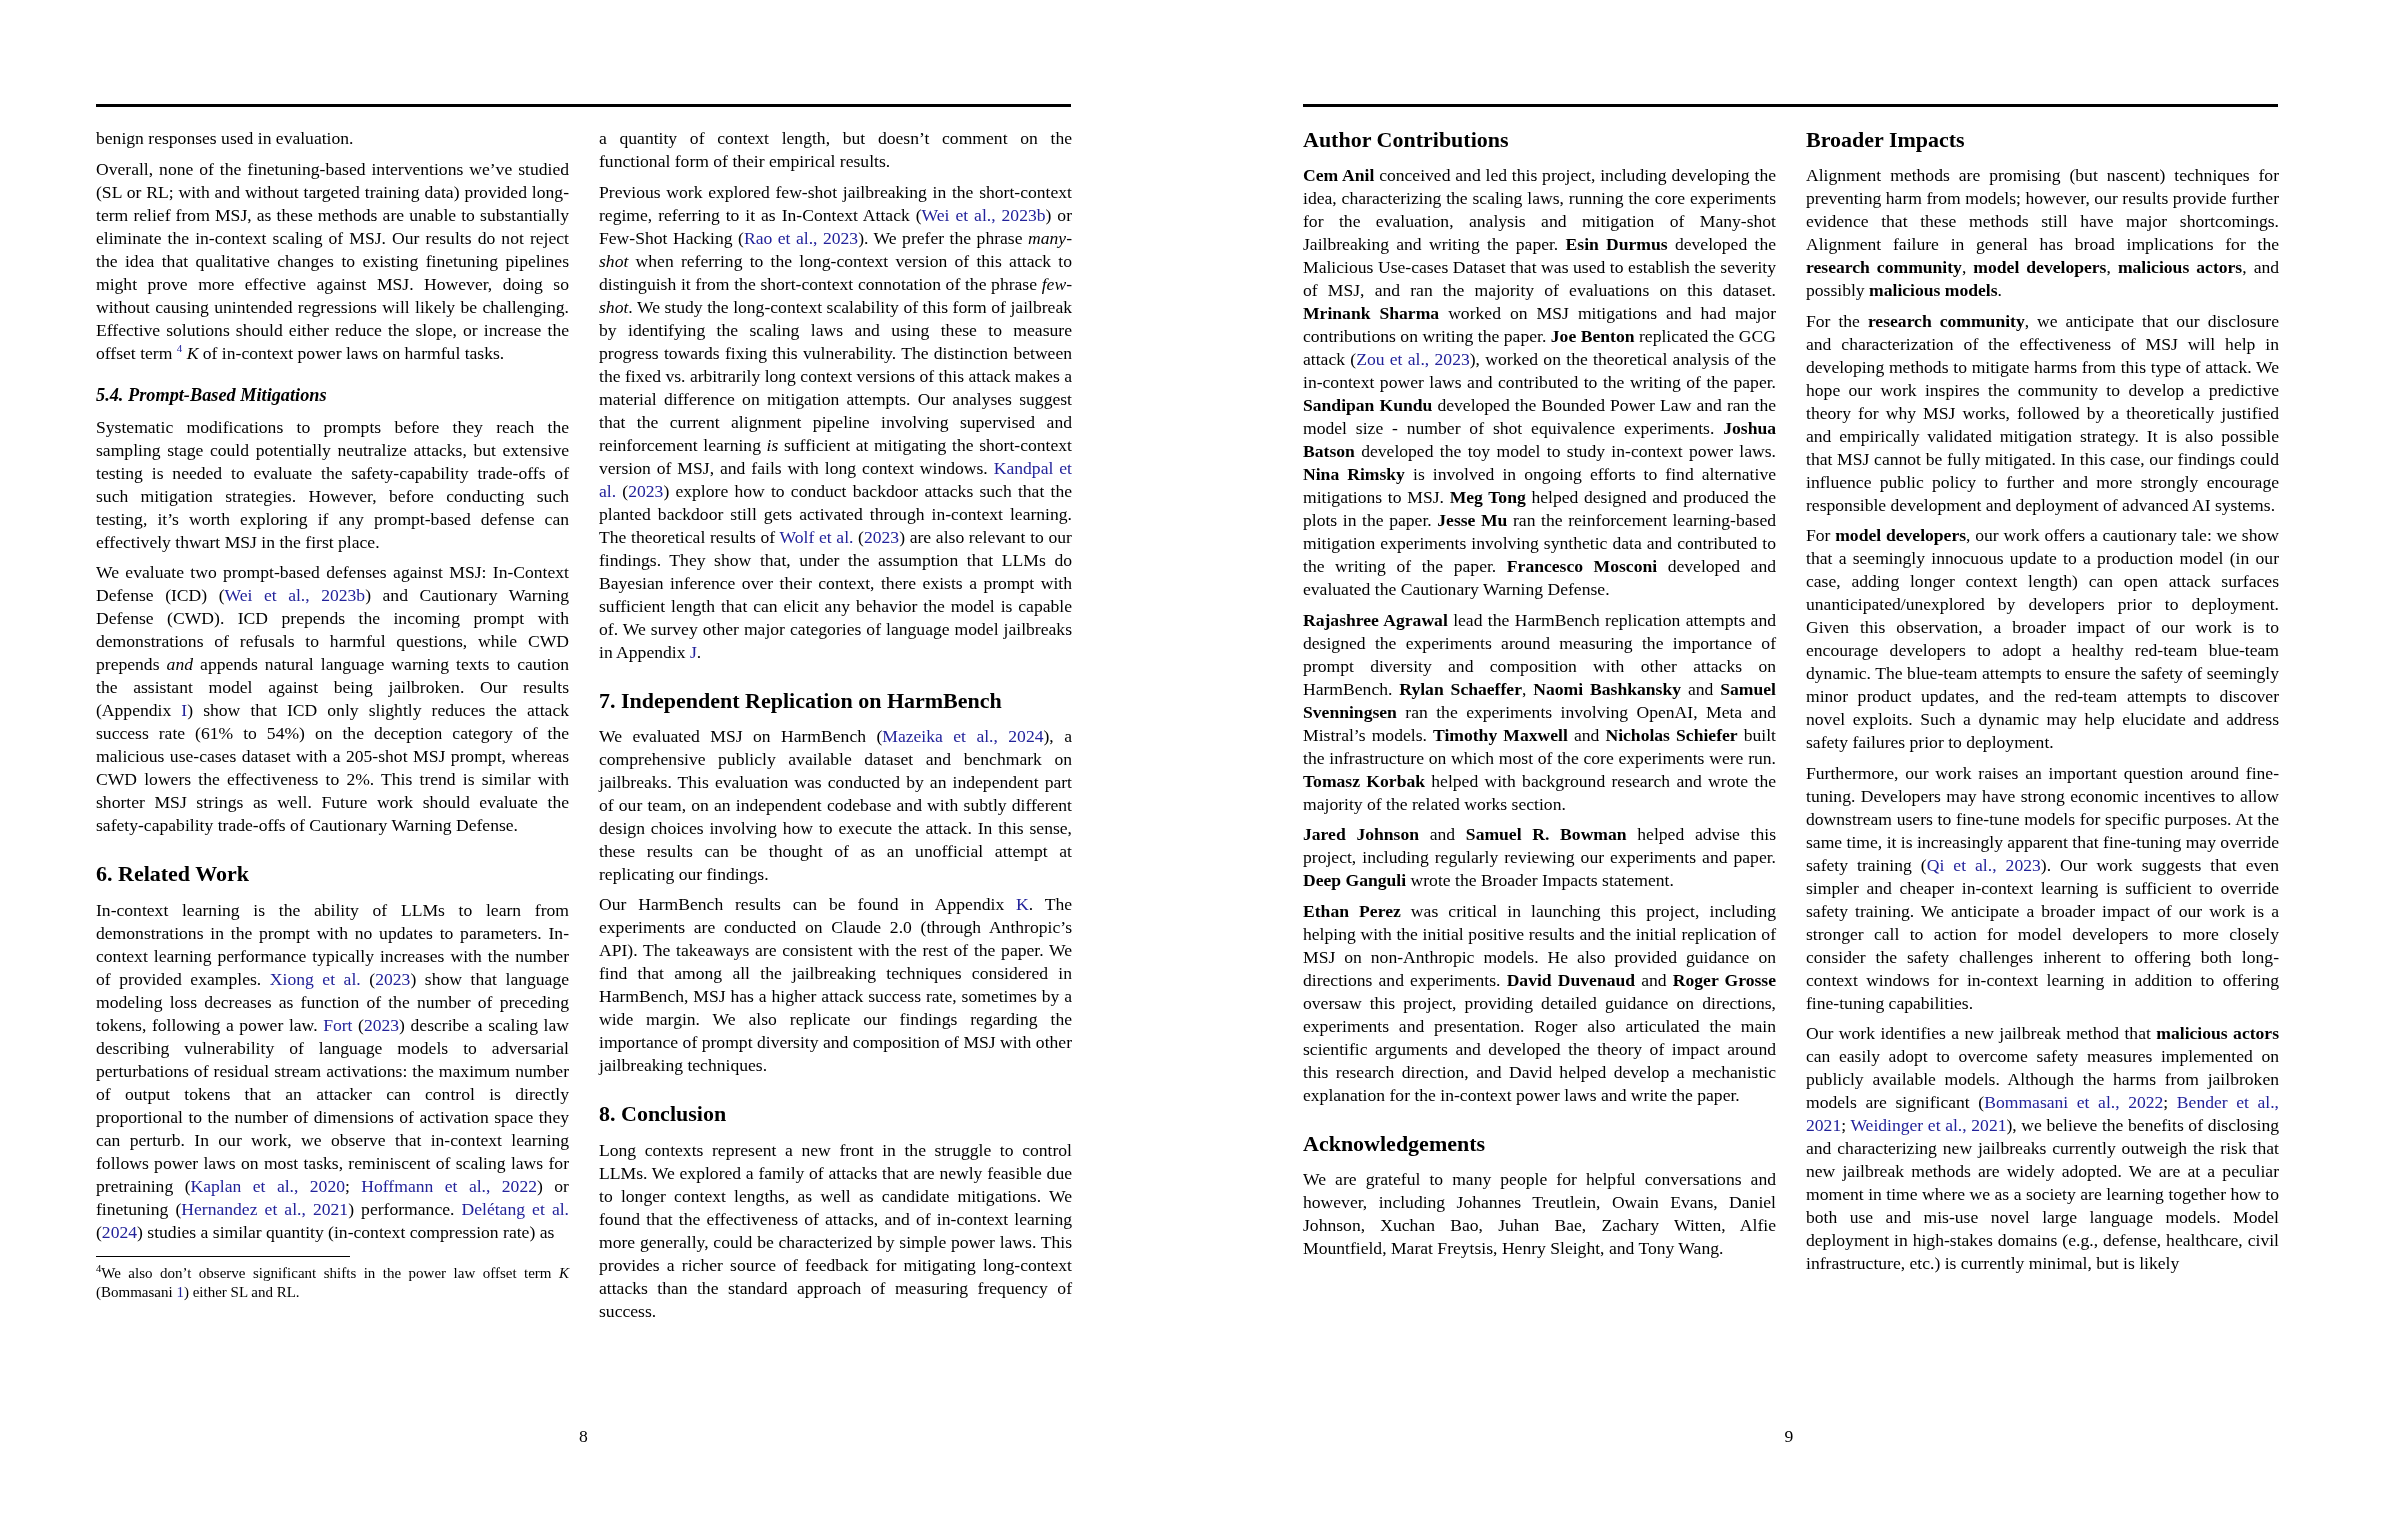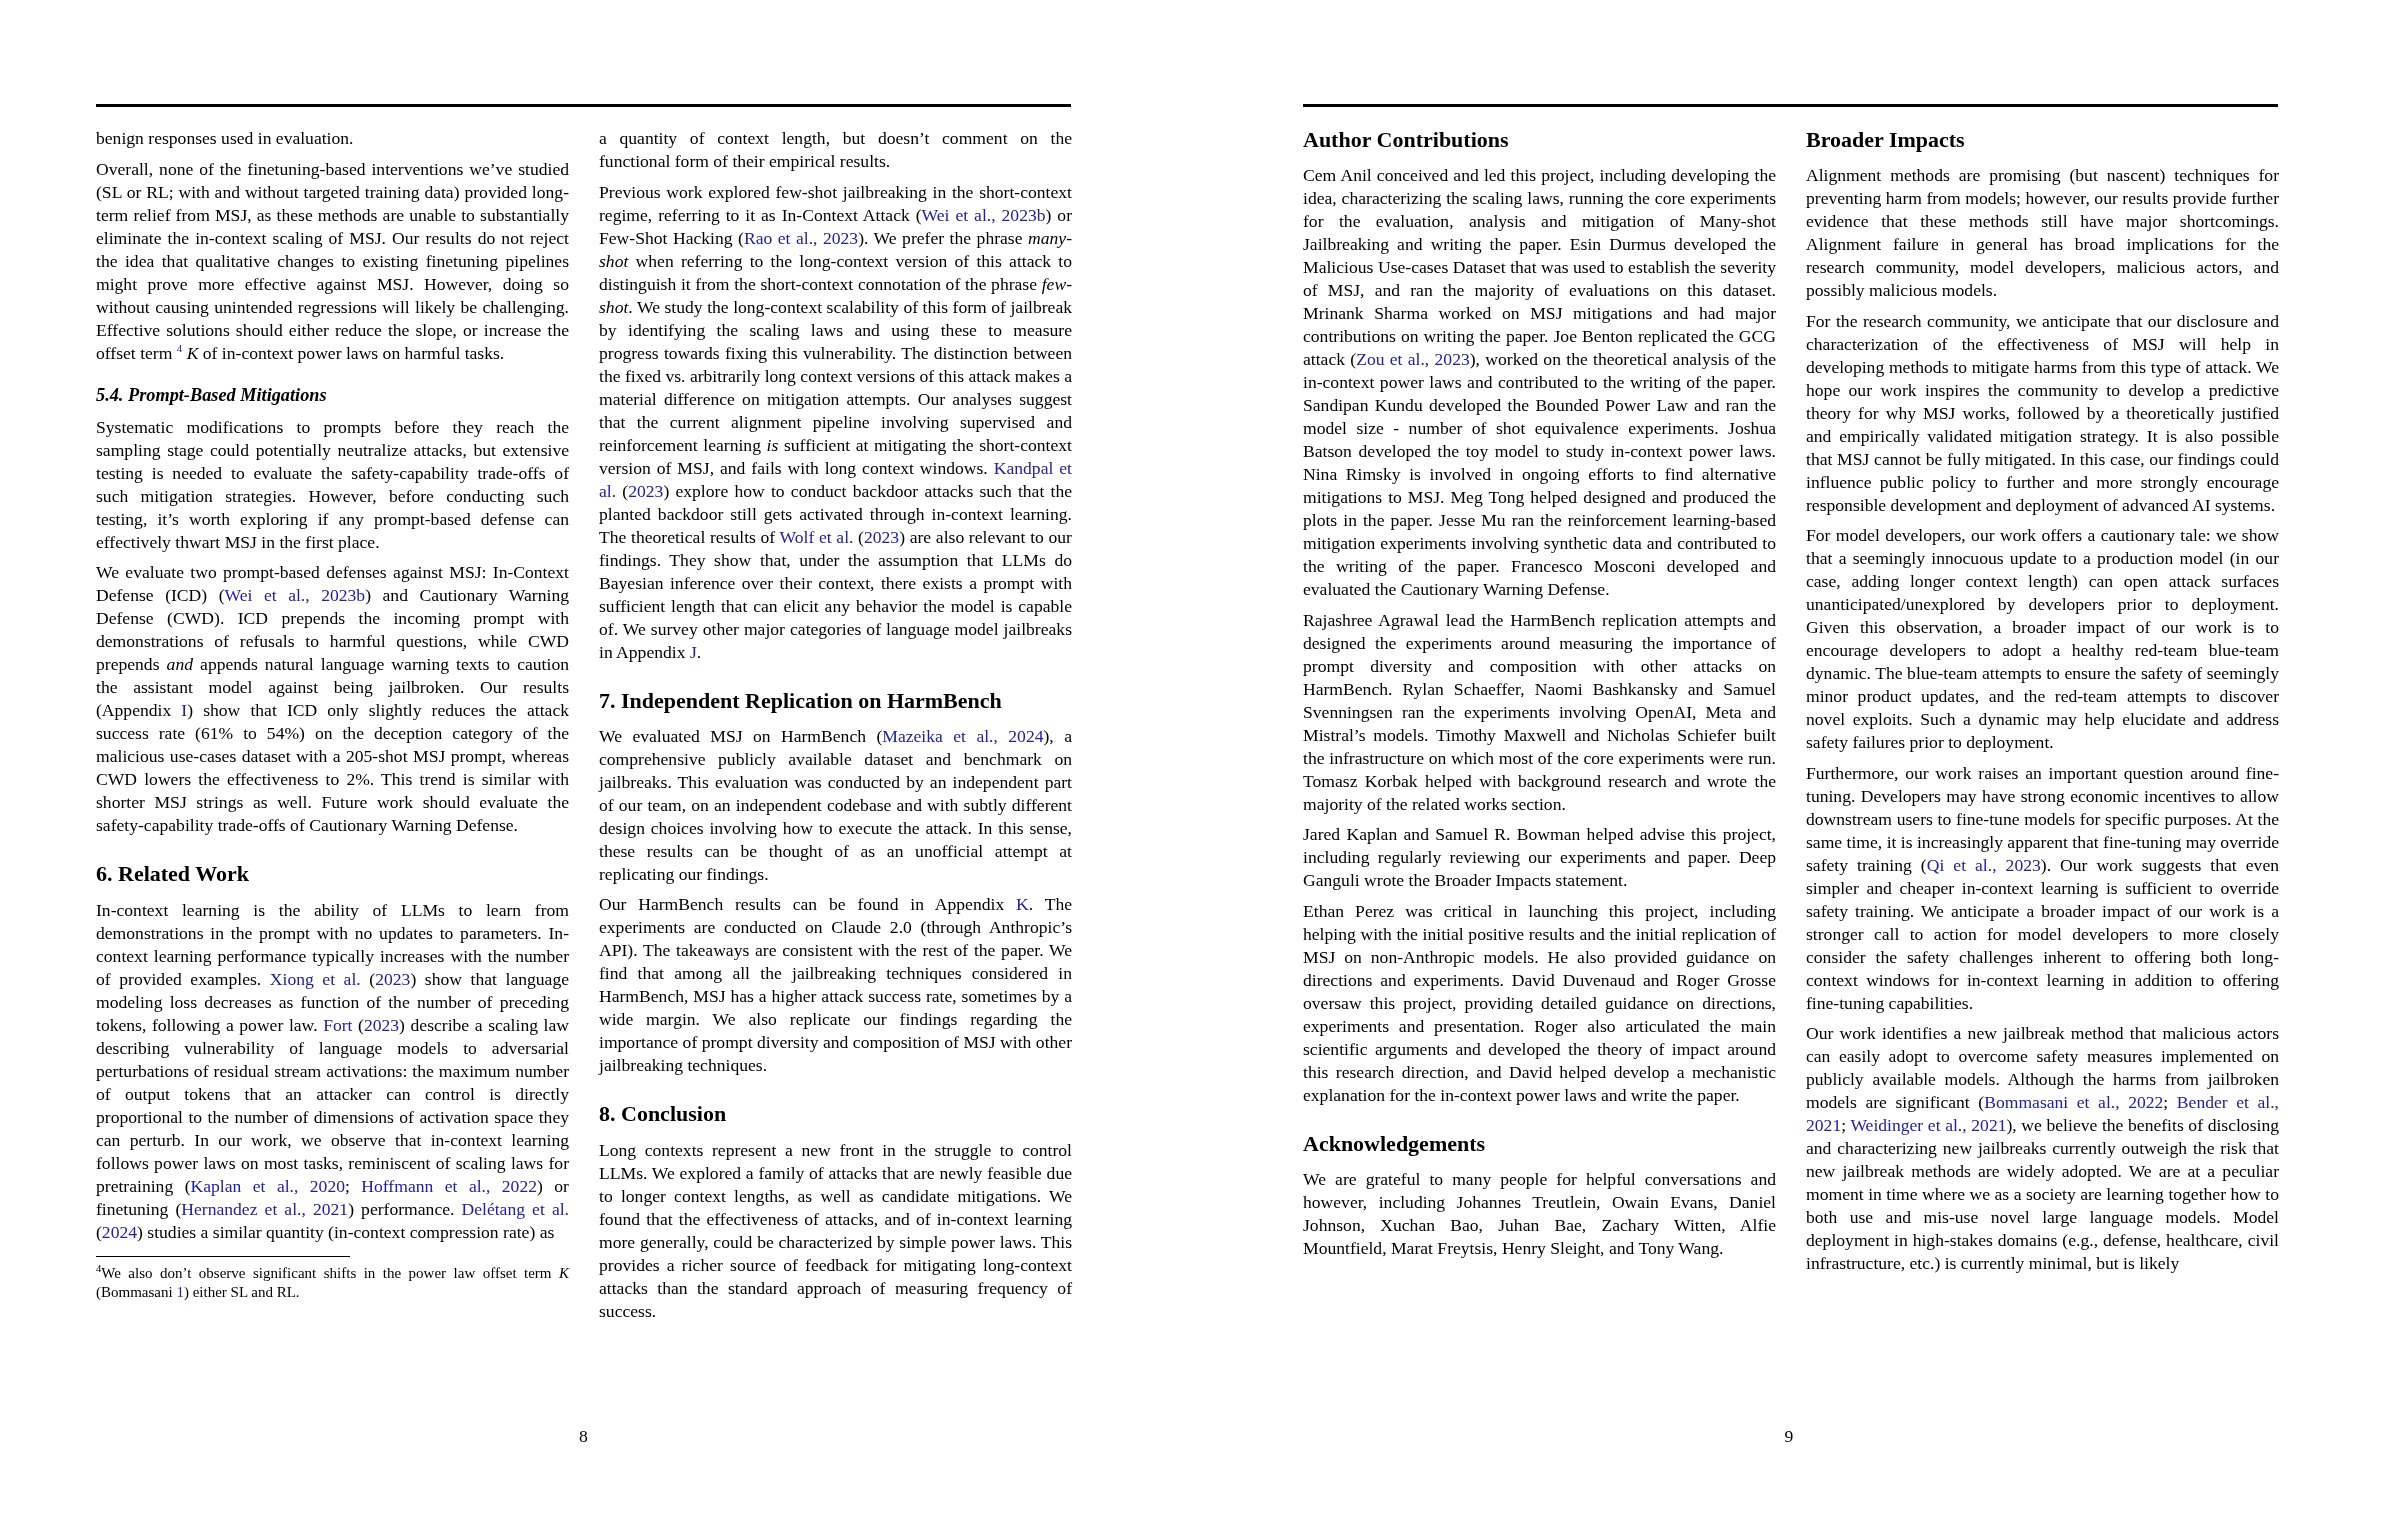--- a/index.html
+++ b/index.html
@@ -84,21 +84,21 @@
     border-top: 1.5px solid var(--rule, #000);
     margin-top: 12px;
     margin-bottom: 6.7px;
   }
   .footnote {
     font-size: 15px;
     line-height: 19px;
     text-align: justify;
   }
   .r-l { color: var(--link, #22229a); }
-  .r-b { font-weight: normal; }
+  .r-b { font-weight: bold; }
   .r-i { font-style: italic; }
   .r-m { font-style: italic; }
   .r-sl {
     color: var(--link, #22229a);
     font-size: 62%;
     vertical-align: super;
     line-height: 0;
   }
   .r-sup {
     font-size: 70%;
@@ -149,21 +149,21 @@
     </div>
   </div>
   <div class="page" id="page-9">
     <div class="content">
       <div class="top-rule"></div>
       <div class="columns">
           <div class="col">
             <div class="h1"><span>Author Contributions</span></div>
             <div class="para"><span class="r-b">Cem Anil</span><span> conceived and led this project, including developing the idea, characterizing the scaling laws, running the core experiments for the evaluation, analysis and mitigation of Many-shot Jailbreaking and writing the paper. </span><span class="r-b">Esin Durmus</span><span> developed the Malicious Use-cases Dataset that was used to establish the severity of MSJ, and ran the majority of evaluations on this dataset. </span><span class="r-b">Mrinank Sharma</span><span> worked on MSJ mitigations and had major contributions on writing the paper. </span><span class="r-b">Joe Benton</span><span> replicated the GCG attack (</span><span class="r-l">Zou et al., 2023</span><span>), worked on the theoretical analysis of the in-context power laws and contributed to the writing of the paper. </span><span class="r-b">Sandipan Kundu</span><span> developed the Bounded Power Law and ran the model size - number of shot equivalence experiments. </span><span class="r-b">Joshua Batson</span><span> developed the toy model to study in-context power laws. </span><span class="r-b">Nina Rimsky</span><span> is involved in ongoing efforts to find alternative mitigations to MSJ. </span><span class="r-b">Meg Tong</span><span> helped designed and produced the plots in the paper. </span><span class="r-b">Jesse Mu</span><span> ran the reinforcement learning-based mitigation experiments involving synthetic data and contributed to the writing of the paper. </span><span class="r-b">Francesco Mosconi</span><span> developed and evaluated the Cautionary Warning Defense.</span></div>
             <div class="para"><span class="r-b">Rajashree Agrawal</span><span> lead the HarmBench replication attempts and designed the experiments around measuring the importance of prompt diversity and composition with other attacks on HarmBench. </span><span class="r-b">Rylan Schaeffer</span><span>, </span><span class="r-b">Naomi Bashkansky</span><span> and </span><span class="r-b">Samuel Svenningsen</span><span> ran the experiments involving OpenAI, Meta and Mistral’s models. </span><span class="r-b">Timothy Maxwell</span><span> and </span><span class="r-b">Nicholas Schiefer</span><span> built the infrastructure on which most of the core experiments were run. </span><span class="r-b">Tomasz Korbak</span><span> helped with background research and wrote the majority of the related works section.</span></div>
-            <div class="para"><span class="r-b">Jared Kaplan</span><span> and </span><span class="r-b">Samuel R. Bowman</span><span> helped advise this project, including regularly reviewing our experiments and paper. </span><span class="r-b">Deep Ganguli</span><span> wrote the Broader Impacts statement.</span></div>
+            <div class="para"><span class="r-b">Jared Johnson</span><span> and </span><span class="r-b">Samuel R. Bowman</span><span> helped advise this project, including regularly reviewing our experiments and paper. </span><span class="r-b">Deep Ganguli</span><span> wrote the Broader Impacts statement.</span></div>
             <div class="para"><span class="r-b">Ethan Perez</span><span> was critical in launching this project, including helping with the initial positive results and the initial replication of MSJ on non-Anthropic models. He also provided guidance on directions and experiments. </span><span class="r-b">David Duvenaud</span><span> and </span><span class="r-b">Roger Grosse</span><span> oversaw this project, providing detailed guidance on directions, experiments and presentation. Roger also articulated the main scientific arguments and developed the theory of impact around this research direction, and David helped develop a mechanistic explanation for the in-context power laws and write the paper.</span></div>
             <div class="h1"><span>Acknowledgements</span></div>
             <div class="para"><span>We are grateful to many people for helpful conversations and however, including Johannes Treutlein, Owain Evans, Daniel Johnson, Xuchan Bao, Juhan Bae, Zachary Witten, Alfie Mountfield, Marat Freytsis, Henry Sleight, and Tony Wang.</span></div>
           </div>
           <div class="col">
             <div class="h1"><span>Broader Impacts</span></div>
             <div class="para"><span>Alignment methods are promising (but nascent) techniques for preventing harm from models; however, our results provide further evidence that these methods still have major shortcomings. Alignment failure in general has broad implications for the </span><span class="r-b">research community</span><span>, </span><span class="r-b">model developers</span><span>, </span><span class="r-b">malicious actors</span><span>, and possibly </span><span class="r-b">malicious models</span><span>.</span></div>
             <div class="para"><span>For the </span><span class="r-b">research community</span><span>, we anticipate that our disclosure and characterization of the effectiveness of MSJ will help in developing methods to mitigate harms from this type of attack. We hope our work inspires the community to develop a predictive theory for why MSJ works, followed by a theoretically justified and empirically validated mitigation strategy. It is also possible that MSJ cannot be fully mitigated. In this case, our findings could influence public policy to further and more strongly encourage responsible development and deployment of advanced AI systems.</span></div>
             <div class="para"><span>For </span><span class="r-b">model developers</span><span>, our work offers a cautionary tale: we show that a seemingly innocuous update to a production model (in our case, adding longer context length) can open attack surfaces unanticipated/unexplored by developers prior to deployment. Given this observation, a broader impact of our work is to encourage developers to adopt a healthy red-team blue-team dynamic. The blue-team attempts to ensure the safety of seemingly minor product updates, and the red-team attempts to discover novel exploits. Such a dynamic may help elucidate and address safety failures prior to deployment.</span></div>
             <div class="para"><span>Furthermore, our work raises an important question around fine-tuning. Developers may have strong economic incentives to allow downstream users to fine-tune models for specific purposes. At the same time, it is increasingly apparent that fine-tuning may override safety training (</span><span class="r-l">Qi et al., 2023</span><span>). Our work suggests that even simpler and cheaper in-context learning is sufficient to override safety training. We anticipate a broader impact of our work is a stronger call to action for model developers to more closely consider the safety challenges inherent to offering both long-context windows for in-context learning in addition to offering fine-tuning capabilities.</span></div>

